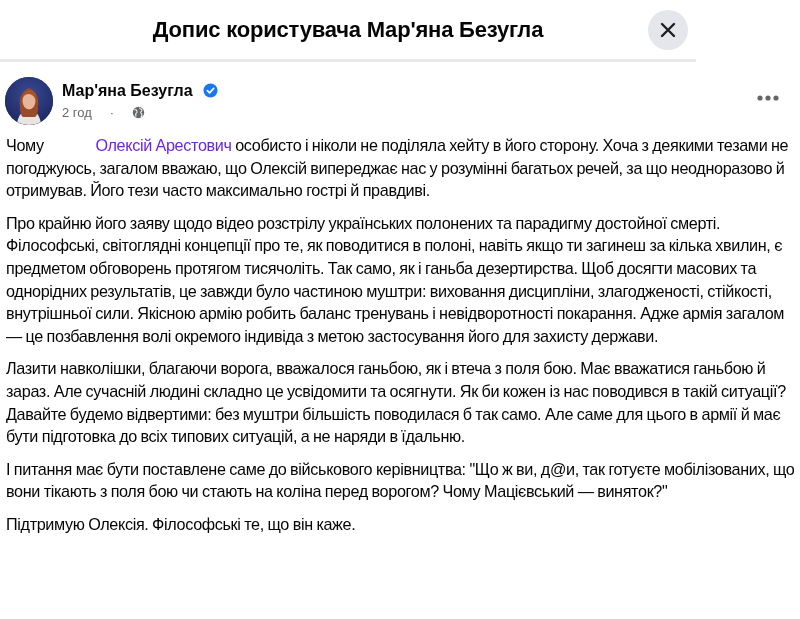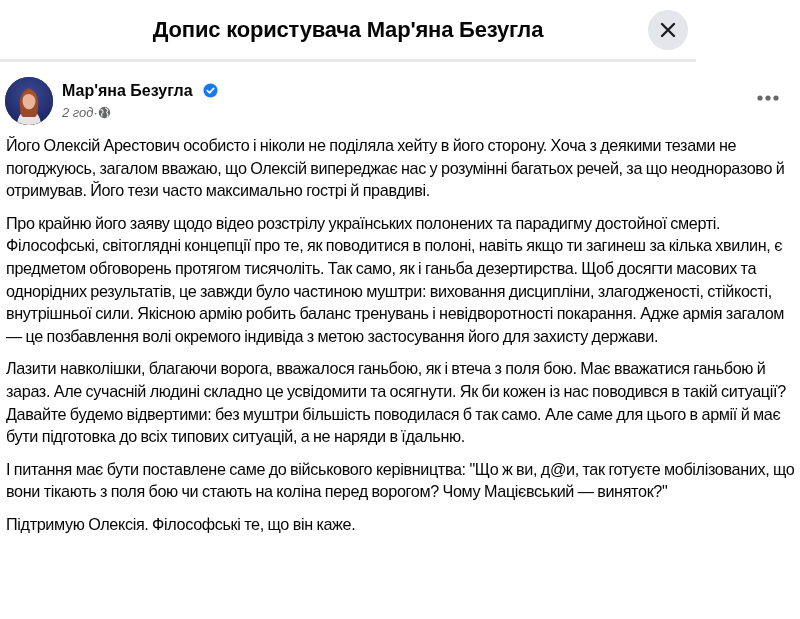--- a/index.html
+++ b/index.html
@@ -34,34 +34,34 @@
     .author-name {
       position: absolute; left: 62px; top: 8px;
       font-size: 16px; font-weight: bold; color: #050505;
     }
     .verified {
       position: absolute; left: 203px; top: 9px; width: 15px; height: 15px;
     }
     .meta {
       position: absolute; left: 62px; top: 31px;
       font-size: 13px; color: #65676b;
-      display: flex; align-items: center; gap: 0; font-style: italic;
+      display: flex; align-items: center; gap: 18px;
     }
     .more-btn {
       position: absolute; right: 18px; top: 14px; width: 28px; height: 20px;
       display: flex; align-items: center; justify-content: center; cursor: pointer;
     }
 
     .post-body {
       position: absolute; left: 6px; top: 134px; width: 790px;
       font-size: 16.2px; line-height: 22.6px; color: #050505;
       font-family: "Liberation Sans Narrow", "Liberation Sans", sans-serif;
     }
     .post-body p { margin-bottom: 10px; letter-spacing: -0.35px; word-spacing: -0.5px; }
-    .mention { color: #000000; cursor: pointer; }
+    .mention { color: #6d28d9; cursor: pointer; margin-left: 48px; }
   </style>
 </head>
 <body>
 
 <div class="header">
   <h1 class="header-title">Допис користувача Мар'яна Безугла</h1>
   <div class="close-btn">
     <svg width="18" height="18" viewBox="0 0 18 18">
       <path d="M3 3 L15 15 M15 3 L3 15" stroke="#1c1e21" stroke-width="2.4" stroke-linecap="round"></path>
     </svg>
@@ -100,18 +100,18 @@
   <div class="more-btn">
     <svg width="22" height="6" viewBox="0 0 22 6">
       <circle cx="3" cy="3" r="2.6" fill="#65676b"></circle>
       <circle cx="11" cy="3" r="2.6" fill="#65676b"></circle>
       <circle cx="19" cy="3" r="2.6" fill="#65676b"></circle>
     </svg>
   </div>
 </div>
 
 <div class="post-body">
-  <p><span>Його </span><span class="mention">Олексій Арестович</span><span> особисто і ніколи не поділяла хейту в його сторону. Хоча з деякими тезами не погоджуюсь, загалом вважаю, що Олексій випереджає нас у розумінні багатьох речей, за що неодноразово й отримував. Його тези часто максимально гострі й правдиві.</span></p>
+  <p><span>Чому </span><span class="mention">Олексій Арестович</span><span> особисто і ніколи не поділяла хейту в його сторону. Хоча з деякими тезами не погоджуюсь, загалом вважаю, що Олексій випереджає нас у розумінні багатьох речей, за що неодноразово й отримував. Його тези часто максимально гострі й правдиві.</span></p>
   <p>Про крайню його заяву щодо відео розстрілу українських полонених та парадигму достойної смерті. Філософські, світоглядні концепції про те, як поводитися в полоні, навіть якщо ти загинеш за кілька хвилин, є предметом обговорень протягом тисячоліть. Так само, як і ганьба дезертирства. Щоб досягти масових та однорідних результатів, це завжди було частиною муштри: виховання дисципліни, злагодженості, стійкості, внутрішньої сили. Якісною армію робить баланс тренувань і невідворотності покарання. Адже армія загалом — це позбавлення волі окремого індивіда з метою застосування його для захисту держави.</p>
   <p>Лазити навколішки, благаючи ворога, вважалося ганьбою, як і втеча з поля бою. Має вважатися ганьбою й зараз. Але сучасній людині складно це усвідомити та осягнути. Як би кожен із нас поводився в такій ситуації? Давайте будемо відвертими: без муштри більшість поводилася б так само. Але саме для цього в армії й має бути підготовка до всіх типових ситуацій, а не наряди в їдальню.</p>
   <p>І питання має бути поставлене саме до військового керівництва: "Що ж ви, д@и, так готуєте мобілізованих, що вони тікають з поля бою чи стають на коліна перед ворогом? Чому Мацієвський — виняток?"</p>
   <p>Підтримую Олексія. Філософські те, що він каже.</p>
 </div>
 
 </body></html>

